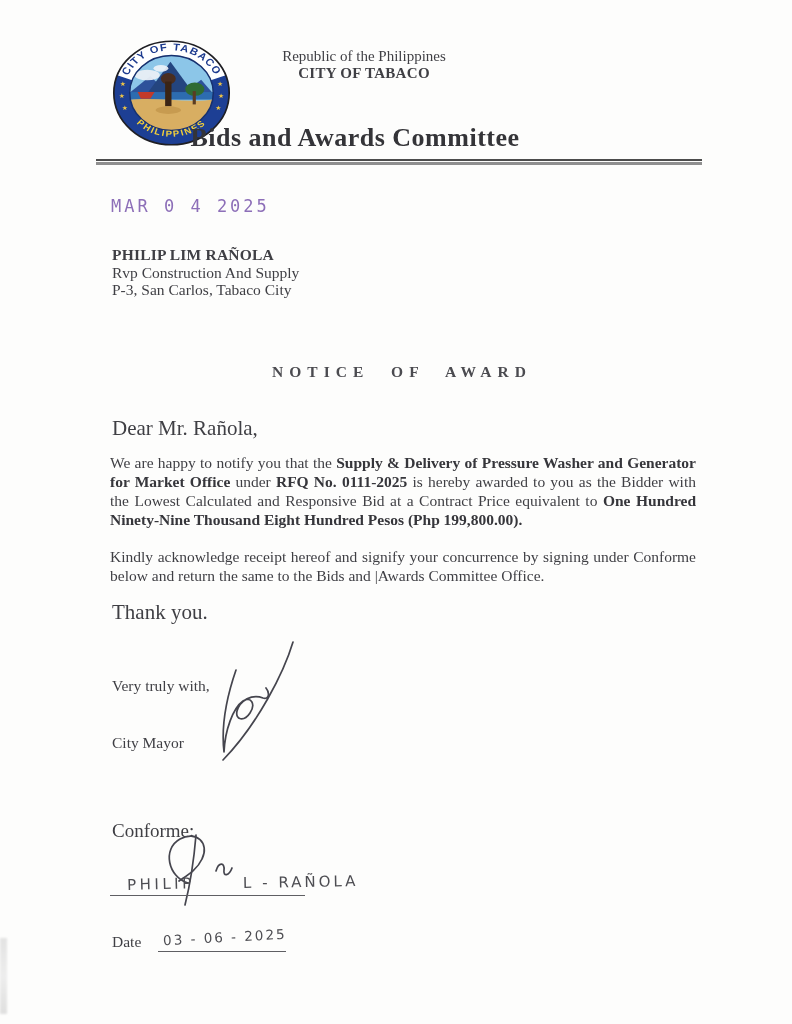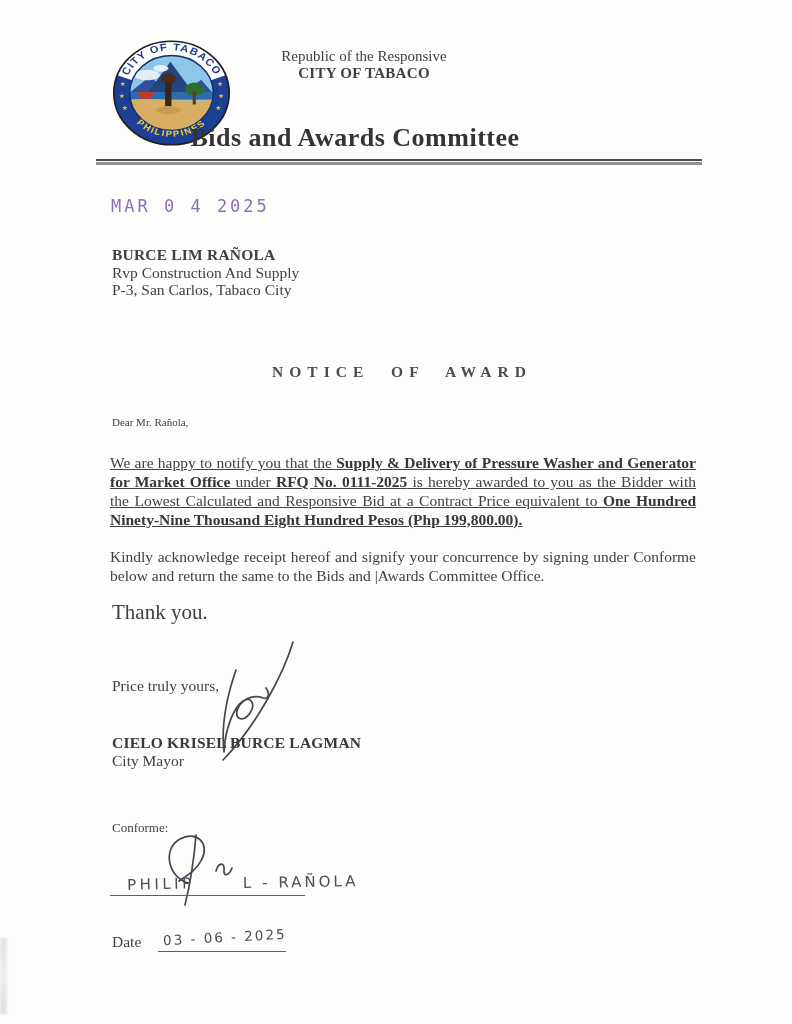--- a/index.html
+++ b/index.html
@@ -48,37 +48,37 @@
 
   
   .notice-title {
     left: 113px; top: 363px; width: 578px;
     text-align: center; font-size: 15.5px; font-weight: bold;
     letter-spacing: 6px; word-spacing: 12px;
     color: #4b4b50;
     font-family: Liberation Serif, serif;
   }
 
-  .salutation { left: 112px; top: 416px; font-size: 11px; }
+  .salutation { left: 112px; top: 416px; font-size: 21px; }
 
   .para {
     left: 110px; width: 586px;
     font-size: 15.5px; line-height: 19px;
     text-align: justify;
   }
-  .p1 { top: 453px; text-decoration: underline; }
+  .p1 { top: 453px; }
   .p2 { top: 547px; }
   .para b { color: #36363b; }
   .thanks { left: 112px; top: 600px; font-size: 21px; }
   .close { left: 112px; top: 677px; font-size: 15.5px; }
 
   .signer { left: 112px; top: 734px; font-size: 15.5px; line-height: 18px; }
   .signer .name { font-weight: bold; letter-spacing: 0.2px; color: #38383d; }
 
-  .conforme-label { left: 112px; top: 820px; font-size: 13px; }
+  .conforme-label { left: 112px; top: 820px; font-size: 19px; }
 
   .hw {
     font-family: "DejaVu Sans", sans-serif;
     color: #4d4d52;
   }
   .hw-name-1 { left: 127px; top: 875px; font-size: 15px; letter-spacing: 3.5px; transform: rotate(-1.5deg); }
   .hw-name-2 { left: 243px; top: 873px; font-size: 15px; letter-spacing: 3px; transform: rotate(-1deg); }
   .sig-line { left: 110px; top: 895px; width: 195px; height: 0; border-top: 1.5px solid #5f5f63; }
   .sig-caption { left: 110px; top: 898px; font-size: 15.5px; }
 
@@ -144,58 +144,57 @@
         <text x="13.1" y="65.5">★</text>
         <text x="15.8" y="78.3">★</text>
         <text x="106.0" y="52.4">★</text>
         <text x="106.9" y="65.5">★</text>
         <text x="104.2" y="78.3">★</text>
       </g>
     </svg>
   </div>
 
   <div class="abs header-text">
-    <div>Republic of the Responsive</div>
+    <div>Republic of the Philippines</div>
     <div class="city">CITY OF TABACO</div>
   </div>
   <div class="abs committee">Bids and Awards Committee</div>
   <div class="abs rule">
     <div class="r1"></div>
       <div class="r2"></div>
       <div class="r3"></div>
   </div>
 
   <div class="abs stamp" style="color:#8d6fb8">MAR 0 4  2025</div>
 
   <div class="abs recipient">
-    <div class="name">BURCE LIM RAÑOLA</div>
+    <div class="name">PHILIP LIM RAÑOLA</div>
     <div>Rvp Construction And Supply</div>
     <div>P-3, San Carlos, Tabaco City</div>
   </div>
 
   <div class="abs notice-title">NOTICE OF AWARD</div>
 
   <div class="abs salutation">Dear Mr. Rañola,</div>
 
   <div class="abs para p1"><span>We are happy to notify you that the </span><b>Supply &amp; Delivery of Pressure Washer and Generator for Market Office</b><span> under </span><b>RFQ No. 0111-2025</b><span> is hereby awarded to you as the Bidder with the Lowest Calculated and Responsive Bid at a Contract Price equivalent to </span><b>One Hundred Ninety-Nine Thousand Eight Hundred Pesos (Php 199,800.00).</b></div>
 
   <div class="abs para p2">Kindly acknowledge receipt hereof and signify your concurrence by signing under Conforme below and return the same to the Bids and |Awards Committee Office.</div>
 
   <div class="abs thanks">Thank you.</div>
-  <div class="abs close">Price truly yours,</div>
+  <div class="abs close">Very truly with,</div>
 
   <div class="abs" style="left:196px; top:638px;">
     <svg width="110" height="126" viewBox="0 0 110 126">
       <path class="sig-stroke" d="M97,4 C88,34 62,86 27,122"></path>
       <path class="sig-stroke" d="M40,32 C31,58 25,88 28,114 C29,92 37,70 47,63 C55,58 60,66 54,75 C48,84 39,82 41,73 C44,62 56,56 67,60 C73,62 74,55 70,50"></path>
     </svg>
   </div>
 
   <div class="abs signer">
-    <div class="name">CIELO KRISEL BURCE LAGMAN</div>
     <div>City Mayor</div>
   </div>
 
   <div class="abs conforme-label">Conforme:</div>
 
   <div class="abs" style="left:158px; top:831px;">
     <svg width="92" height="78" viewBox="0 0 92 78">
       <path class="sig-stroke" d="M30,52 C10,46 4,18 22,8 C38,-1 52,12 44,28 C39,39 28,45 21,50"></path>
       <path class="sig-stroke" d="M38,4 C36,28 32,54 27,74"></path>
       <path class="sig-stroke" d="M58,40 c3,-10 9,-8 8,-1 c-1,7 5,6 8,-2"></path>

